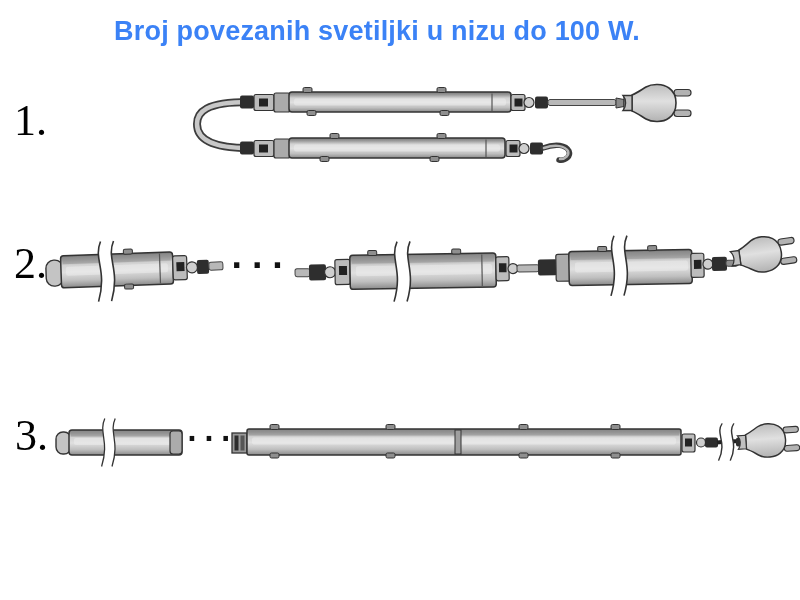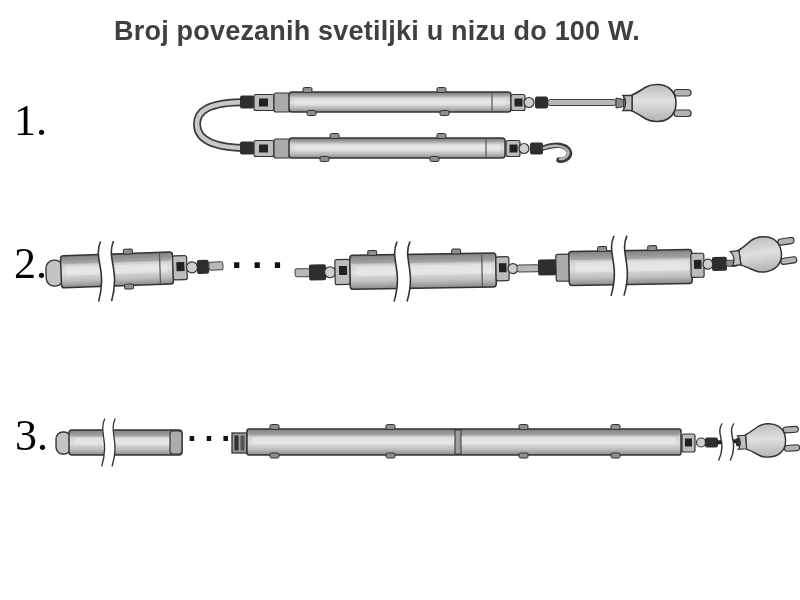--- a/index.html
+++ b/index.html
@@ -2,21 +2,21 @@
 <html><head>
 <meta charset="utf-8">
 <style>
   html,body { margin:0; padding:0; background:#fff; }
   .stage {
     position:relative; width:800px; height:600px; background:#ffffff;
     overflow:hidden; font-family:"Liberation Sans", sans-serif;
   }
   .title {
     position:absolute; top:17px; left:0; width:754px; text-align:center;
-    font:bold 27px "Liberation Sans", sans-serif; color:#404040; line-height:1.1;
+    font:bold 27px "Liberation Sans", sans-serif; color:#3b82f6; line-height:1.1;
     letter-spacing:0.2px;
   }
   .rowlbl {
     position:absolute; font-family:"Liberation Serif", serif; font-size:44px;
     color:#000; line-height:1;
   }
   .lbl1 { left:14px; top:99px; }
   .lbl2 { left:14px; top:242px; }
   .lbl3 { left:15px; top:414px; }
   .dots {

